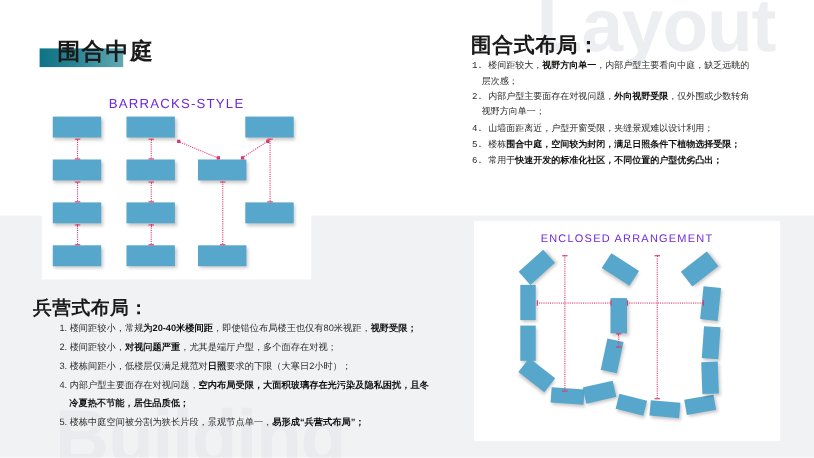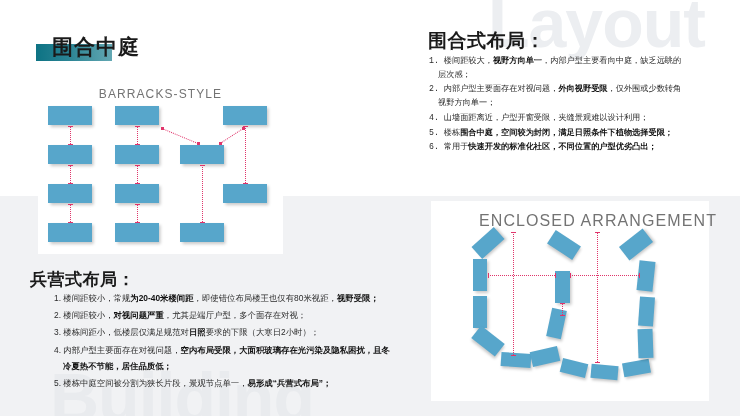--- a/index.html
+++ b/index.html
@@ -68,23 +68,23 @@
   .list-right{left:429px;top:54px;width:300px;font-family:Liberation Mono, monospace;}
   .list-left{left:30px;top:290px;width:390px;margin-left:24px;}
   .list-left li{font-size:8.4px;line-height:16px;}
 
   
   .card{position:absolute;background:#ffffff;}
   .card-left{left:38px;top:78px;width:245px;height:176px;}
   .card-right{left:431px;top:201px;width:278px;height:200px;}
   .card-title{
     position:absolute;width:100%;text-align:center;top:9px;
-    font-size:12px;letter-spacing:1.1px;color:#737373;font-weight:400;
-  }
-  .card-right .card-title{font-size:16px;top:11px;padding-left:28px;}
+    font-size:12px;letter-spacing:1.1px;color:#6d28d9;font-weight:400;
+  }
+  .card-right .card-title{font-size:10px;top:11px;}
 
   
   .blk{
     position:absolute;background:#57a6cb;
     box-shadow:1.5px 2px 3px rgba(0,0,0,0.22);
   }
 
   
   .dot-v{
     position:absolute;width:0;

